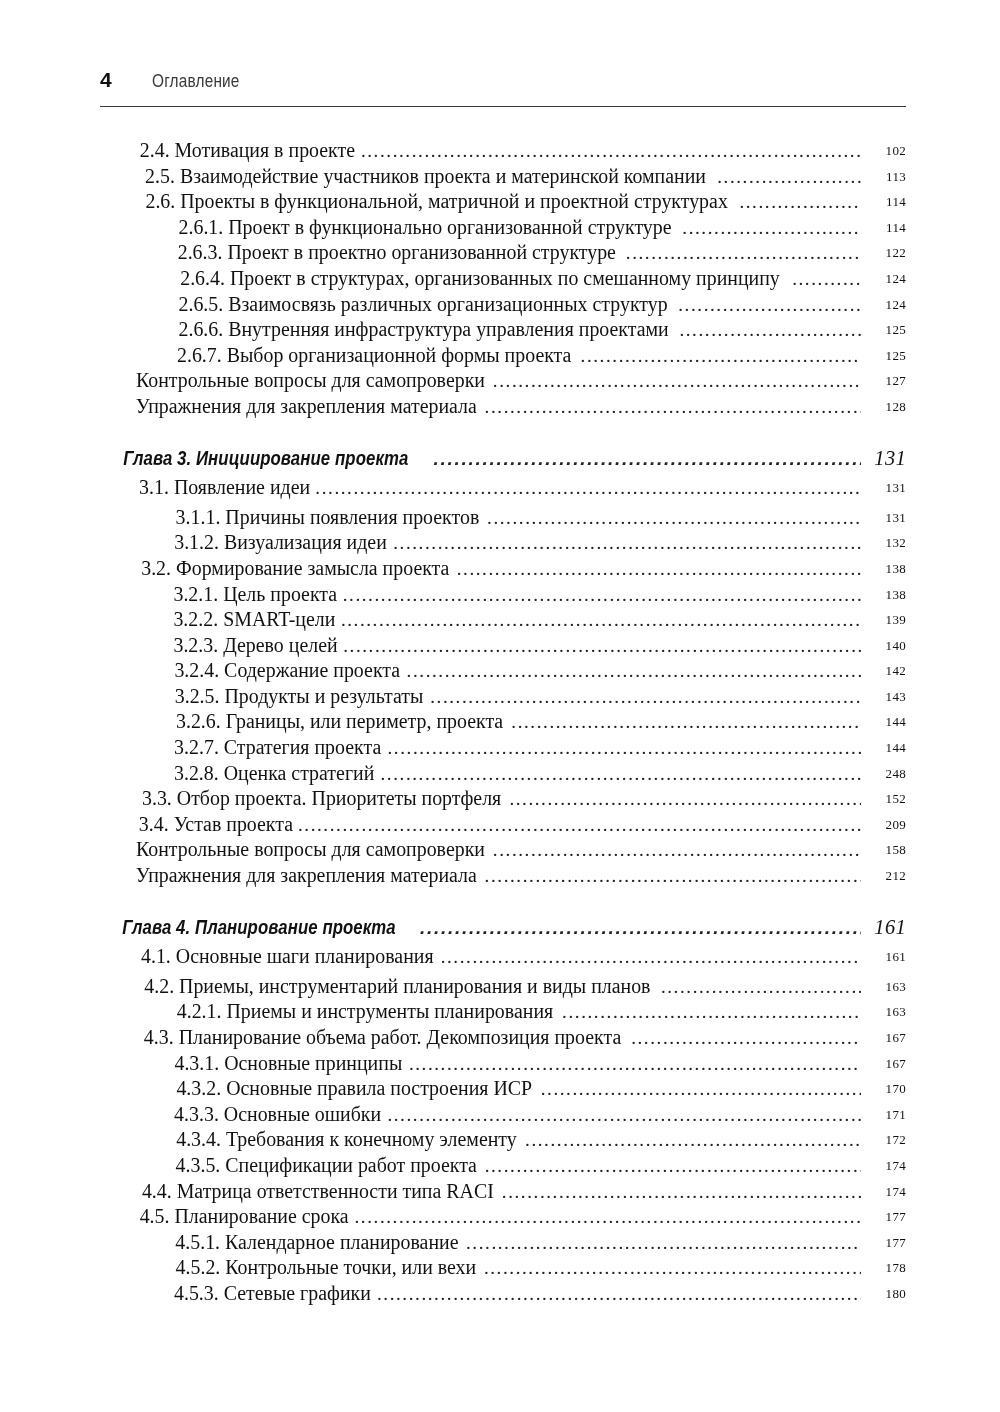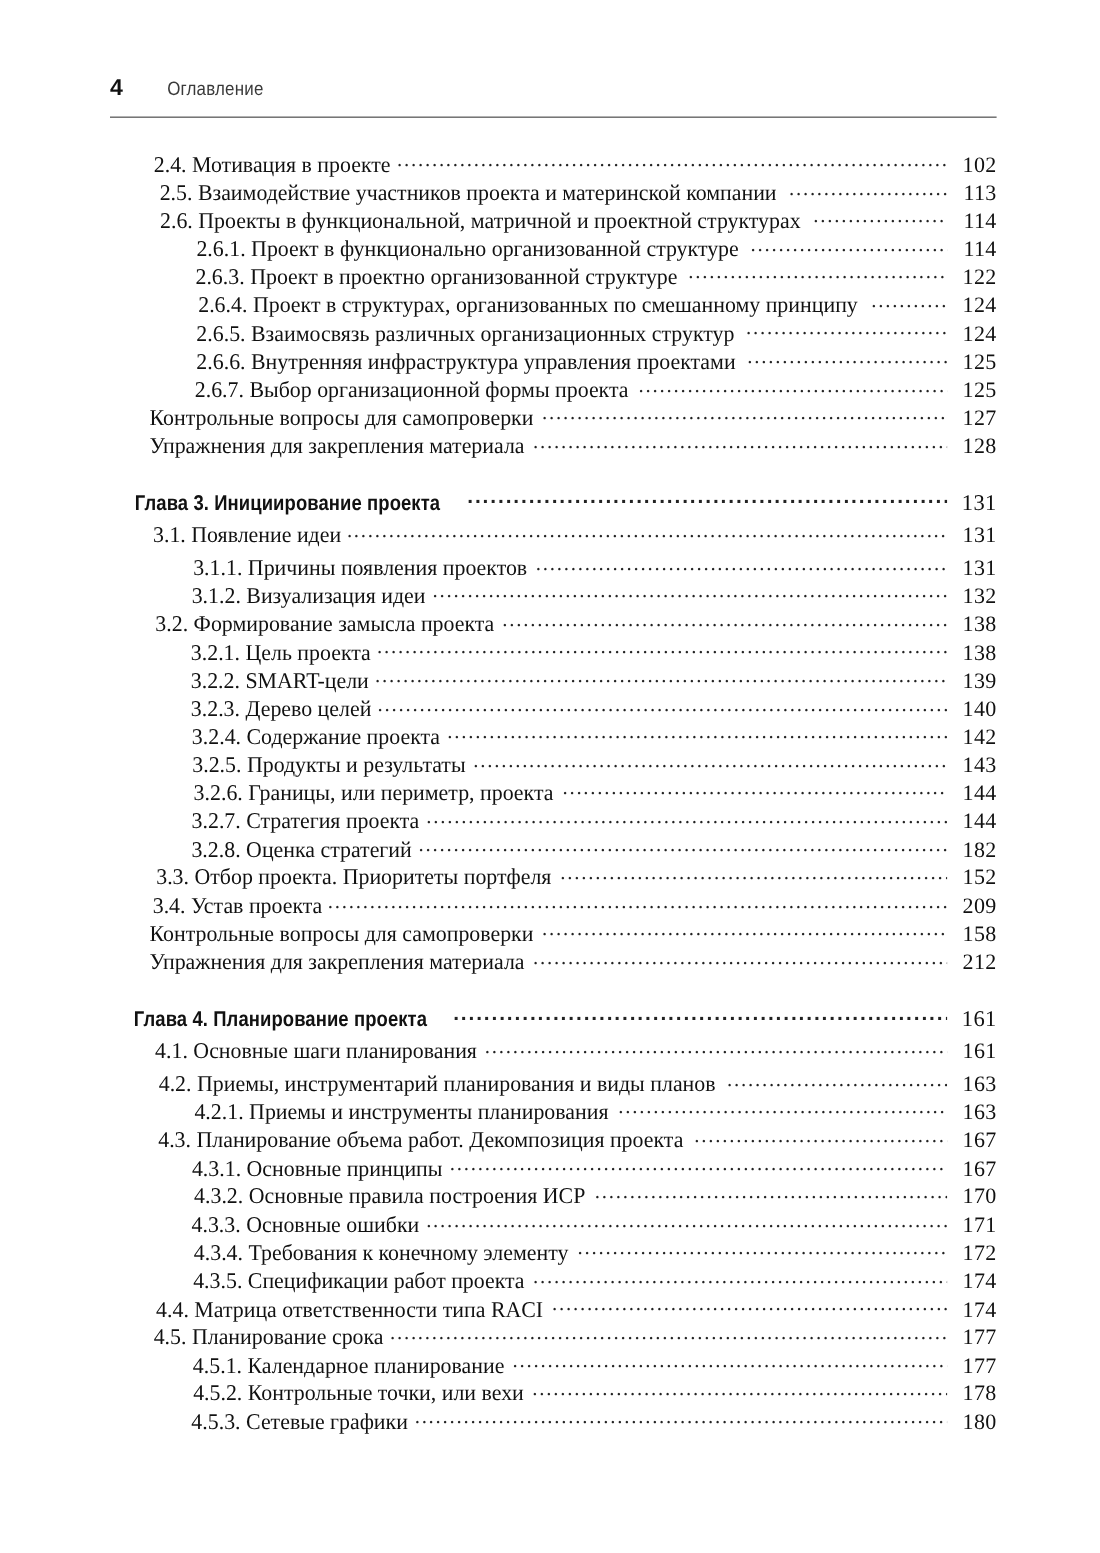--- a/index.html
+++ b/index.html
@@ -56,21 +56,21 @@
   
   .toc {
     position: absolute;
     left: 100px;
     top: 138px;
     width: 806px;
   }
 
   .toc-row {
     display: flex;
-    align-items: flex-start;
+    align-items: flex-end;
     width: 100%;
     font-size: 20.5px;
     line-height: 25.6px;
     color: #111111;
     white-space: nowrap;
   }
 
   .toc-label {
     flex: 0 0 auto;
     transform: scaleX(0.97);
@@ -92,36 +92,37 @@
     letter-spacing: 1.6px;
     font-size: 19px;
     color: #222222;
     white-space: nowrap;
   }
 
   .toc-page {
     flex: 0 0 auto;
     width: 42px;
     text-align: right;
-    font-size: 20px;
+    font-size: 13px;
     color: #111111;
     letter-spacing: 0.3px;
   }
 
   
   .lvl-chapter .toc-label { padding-left: 0px; }
   .lvl-2 .toc-label       { padding-left: 37px; }
   .lvl-3 .toc-label       { padding-left: 72px; }
   .lvl-extra .toc-label   { padding-left: 31px; }
 
   
   .lvl-chapter {
     font-family: "Liberation Sans Narrow", "Liberation Sans", sans-serif;
     font-weight: bold;
     font-size: 19.5px;
+    font-style: italic;
   }
   .lvl-chapter .toc-label {
     transform: scaleX(0.86);
     transform-origin: left baseline;
     letter-spacing: 0.1px;
   }
   .lvl-chapter .toc-page {
     font-family: "Liberation Serif", "DejaVu Serif", serif;
     font-weight: normal;
     font-size: 20.5px;
@@ -256,21 +257,21 @@
         <span class="toc-page">144</span>
       </div>
       <div class="toc-row lvl-3">
         <span class="toc-label">3.2.7. Стратегия проекта</span>
         <span class="toc-dots"></span>
         <span class="toc-page">144</span>
       </div>
       <div class="toc-row lvl-3">
         <span class="toc-label">3.2.8. Оценка стратегий</span>
         <span class="toc-dots"></span>
-        <span class="toc-page">182</span>
+        <span class="toc-page">248</span>
       </div>
       <div class="toc-row lvl-2">
         <span class="toc-label">3.3. Отбор проекта. Приоритеты портфеля</span>
         <span class="toc-dots"></span>
         <span class="toc-page">152</span>
       </div>
       <div class="toc-row lvl-2">
         <span class="toc-label">3.4. Устав проекта</span>
         <span class="toc-dots"></span>
         <span class="toc-page">209</span>

